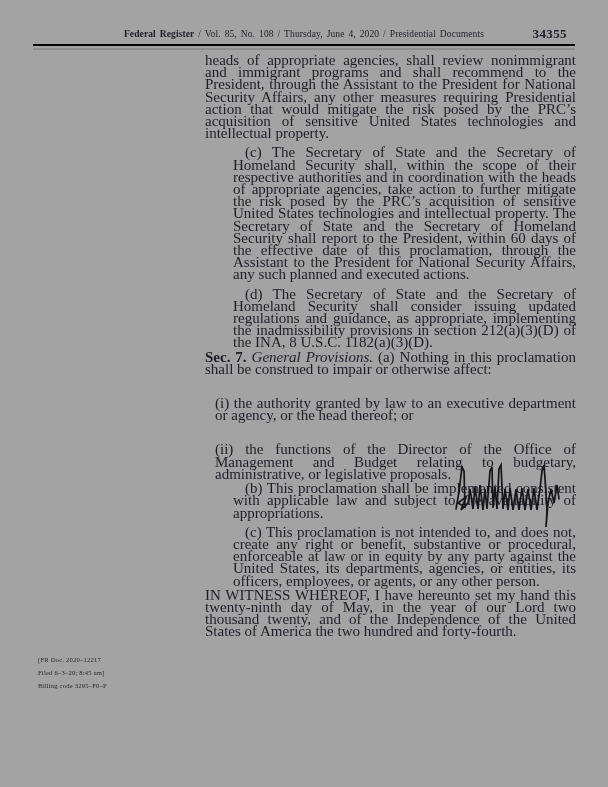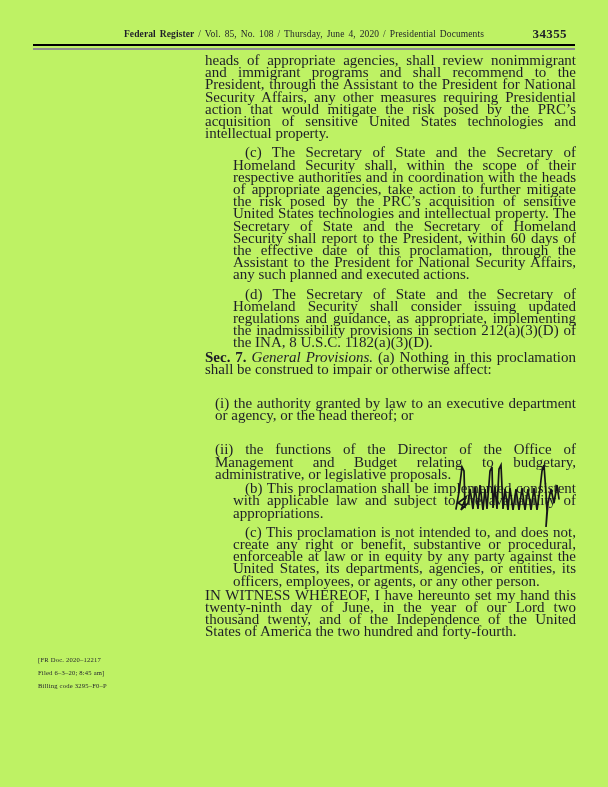--- a/index.html
+++ b/index.html
@@ -1,19 +1,19 @@
 <!DOCTYPE html>
 <html><head>
 <meta charset="utf-8">
 <style>
   html,body{margin:0;padding:0;background:#ffffff;}
   .page{
     position:relative;
     width:608px;height:787px;
-    background:#bef264;
+    background:#a3a3a3;
     font-family:"Liberation Serif","DejaVu Serif",serif;
     color:#1e1e28;
     overflow:hidden;
   }
   
   .header{
     position:absolute;left:33px;top:28px;width:542px;height:13px;
     font-size:9.5px;line-height:13px;white-space:nowrap;
   }
   .header-center{
@@ -71,21 +71,21 @@
 
   <div class="body-col">
     <p class="para flush">heads of appropriate agencies, shall review nonimmigrant and immigrant programs and shall recommend to the President, through the Assistant to the President for National Security Affairs, any other measures requiring Presidential action that would mitigate the risk posed by the PRC’s acquisition of sensitive United States technologies and intellectual property.</p>
     <p class="para indent">(c) The Secretary of State and the Secretary of Homeland Security shall, within the scope of their respective authorities and in coordination with the heads of appropriate agencies, take action to further mitigate the risk posed by the PRC’s acquisition of sensitive United States technologies and intellectual property. The Secretary of State and the Secretary of Homeland Security shall report to the President, within 60 days of the effective date of this proclamation, through the Assistant to the President for National Security Affairs, any such planned and executed actions.</p>
     <p class="para indent">(d) The Secretary of State and the Secretary of Homeland Security shall consider issuing updated regulations and guidance, as appropriate, implementing the inadmissibility provisions in section 212(a)(3)(D) of the INA, 8 U.S.C. 1182(a)(3)(D).</p>
     <p class="para flush tight"><span class="sec-label">Sec. 7.</span><span class="sec-title"> General Provisions.</span><span> (a) Nothing in this proclamation shall be construed to impair or otherwise affect:</span></p>
     <p class="para sub">(i) the authority granted by law to an executive department or agency, or the head thereof; or</p>
     <p class="para sub">(ii) the functions of the Director of the Office of Management and Budget relating to budgetary, administrative, or legislative proposals.</p>
     <p class="para indent tight">(b) This proclamation shall be implemented consistent with applicable law and subject to the availability of appropriations.</p>
     <p class="para indent">(c) This proclamation is not intended to, and does not, create any right or benefit, substantive or procedural, enforceable at law or in equity by any party against the United States, its departments, agencies, or entities, its officers, employees, or agents, or any other person.</p>
-    <p class="para flush tight">IN WITNESS WHEREOF, I have hereunto set my hand this twenty-ninth day of June, in the year of our Lord two thousand twenty, and of the Independence of the United States of America the two hundred and forty-fourth.</p>
+    <p class="para flush tight">IN WITNESS WHEREOF, I have hereunto set my hand this twenty-ninth day of May, in the year of our Lord two thousand twenty, and of the Independence of the United States of America the two hundred and forty-fourth.</p>
   </div>
 
   <svg class="signature" viewBox="0 0 120 75" xmlns="http://www.w3.org/2000/svg">
     <path fill="none" stroke="#15151a" stroke-width="1.7" stroke-linejoin="miter" stroke-linecap="round" d="M4,51 L7,34 L10,9 L12,13 L13,49 L6,45 L14,39 L9,52 L16,45 L18,31 L21,51
          L23,29 L26,51 L28,27 L31,52 L33,31 L35,51
          L38,13 L40,9 L41,50 L43,29 L45,51
          L47,11 L49,7 L51,51
          L53,31 L56,52 L58,30 L61,52 L64,31 L67,52 L70,30 L73,52 L76,31 L79,52 L82,30 L85,52
          L88,31 L90,13 L92,7 L94,35 L95,53 L94,69
          L96,45 L99,31 L102,45 L105,27 L107,41"></path>

